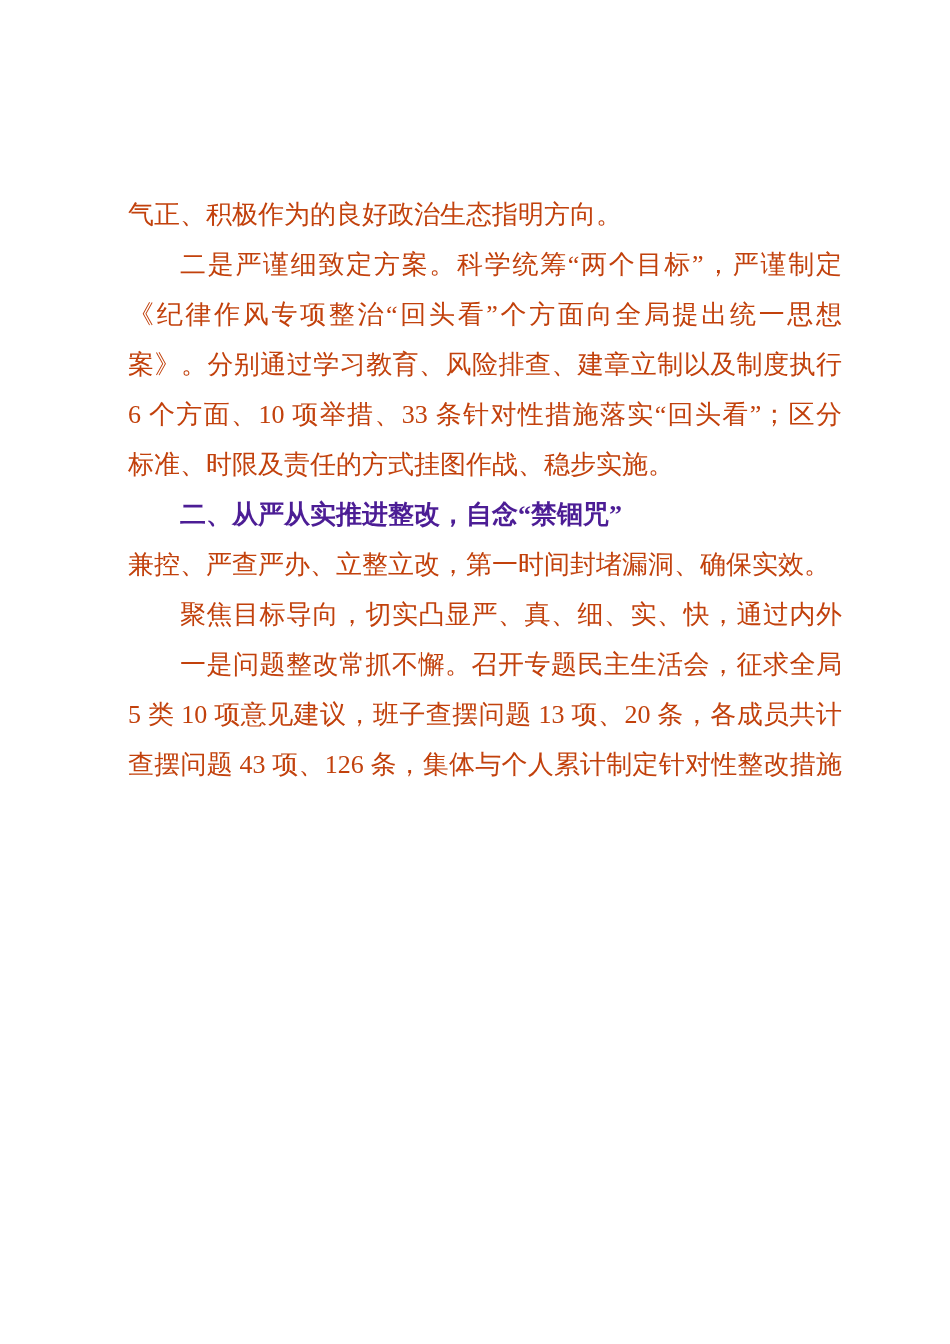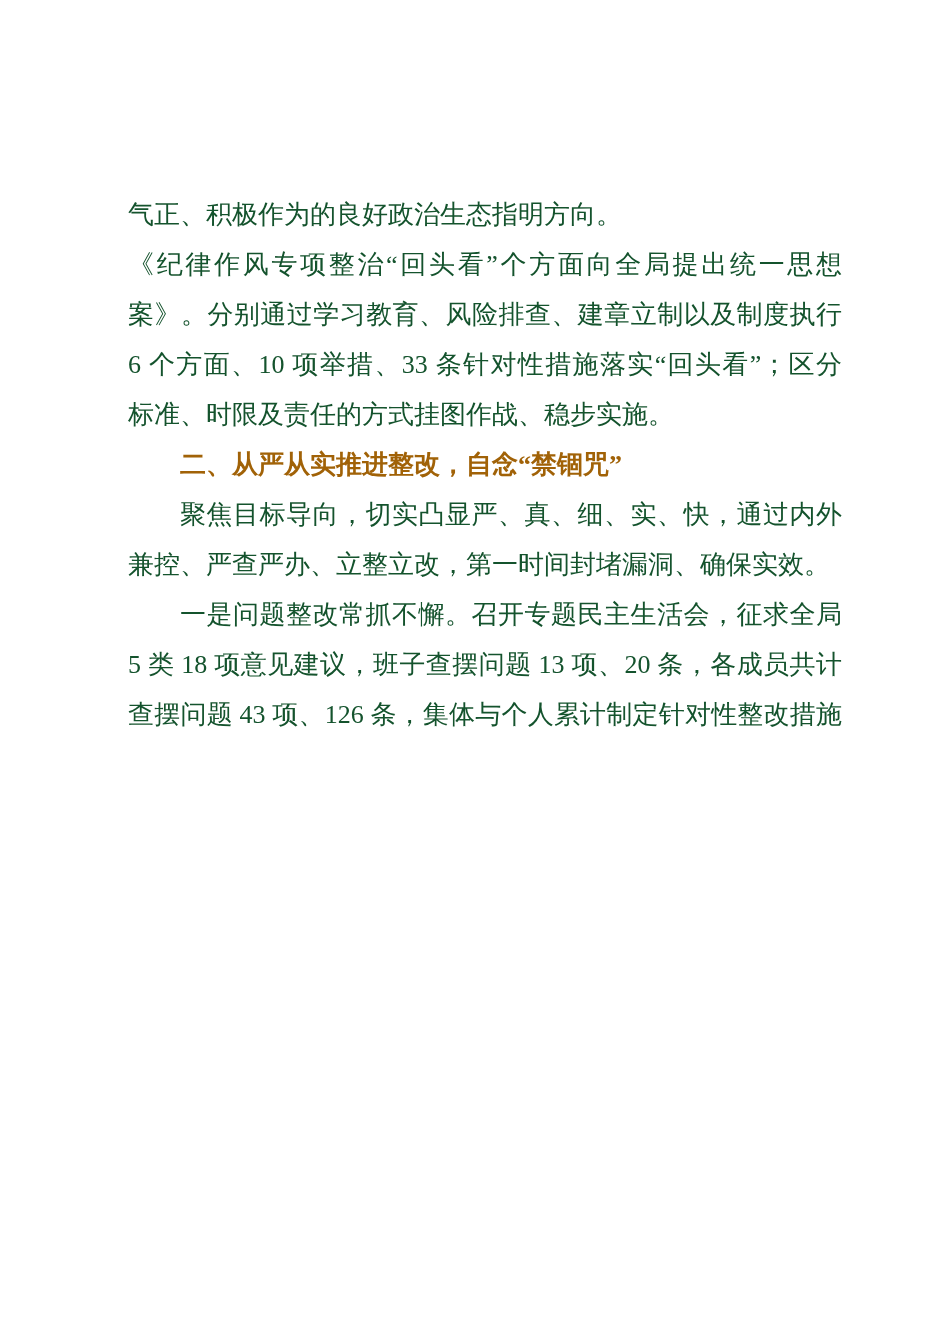--- a/index.html
+++ b/index.html
@@ -22,63 +22,64 @@
     width: 714px;
   }
   .para {
     margin: 0;
     padding: 0;
   }
   .line {
     height: 50px;
     line-height: 50px;
     font-size: 26px;
-    color: #14532d;
+    color: #c2410c;
     white-space: nowrap;
     overflow: visible;
   }
   .just {
     text-align: justify;
     text-align-last: justify;
   }
   .ind {
     text-indent: 2em;
   }
   .heading {
     font-weight: 700;
-    color: #a16207;
+    color: #4c1d95;
   }
 </style>
 </head>
 <body>
 
 <div class="page">
   <div class="content">
 
     <div class="para">
       <div class="line">气正、积极作为的良好政治生态指明方向。</div>
     </div>
 
     <div class="para">
+      <div class="line just ind">二是严谨细致定方案。科学统筹“两个目标”，严谨制定</div>
       <div class="line just">《纪律作风专项整治“回头看”个方面向全局提出统一思想</div>
       <div class="line just">案》。分别通过学习教育、风险排查、建章立制以及制度执行</div>
       <div class="line just">6 个方面、10 项举措、33 条针对性措施落实“回头看”；区分</div>
       <div class="line">标准、时限及责任的方式挂图作战、稳步实施。</div>
     </div>
 
 
     <div class="para">
       <div class="line heading ind">二、从严从实推进整改，自念“禁锢咒”</div>
     </div>
 
     <div class="para">
+      <div class="line">兼控、严查严办、立整立改，第一时间封堵漏洞、确保实效。</div>
       <div class="line just ind">聚焦目标导向，切实凸显严、真、细、实、快，通过内外</div>
-      <div class="line">兼控、严查严办、立整立改，第一时间封堵漏洞、确保实效。</div>
     </div>
 
     <div class="para">
       <div class="line just ind">一是问题整改常抓不懈。召开专题民主生活会，征求全局</div>
-      <div class="line just">5 类 18 项意见建议，班子查摆问题 13 项、20 条，各成员共计</div>
+      <div class="line just">5 类 10 项意见建议，班子查摆问题 13 项、20 条，各成员共计</div>
       <div class="line just">查摆问题 43 项、126 条，集体与个人累计制定针对性整改措施</div>
     </div>
 
   </div>
 </div>
 
 </body></html>

